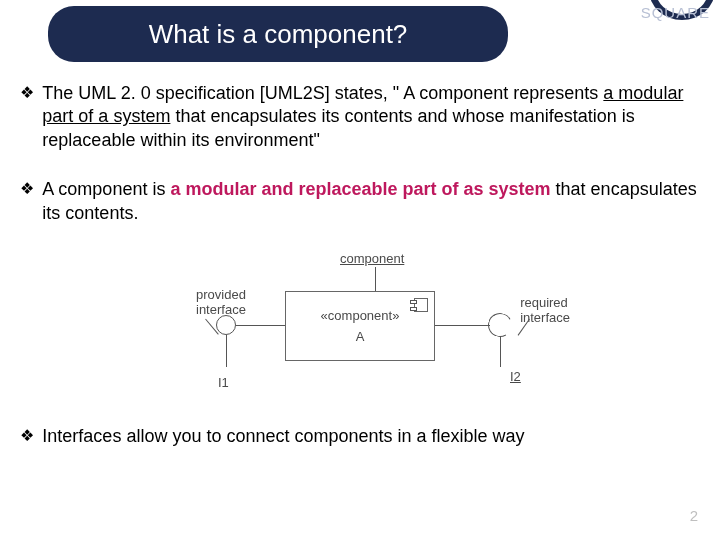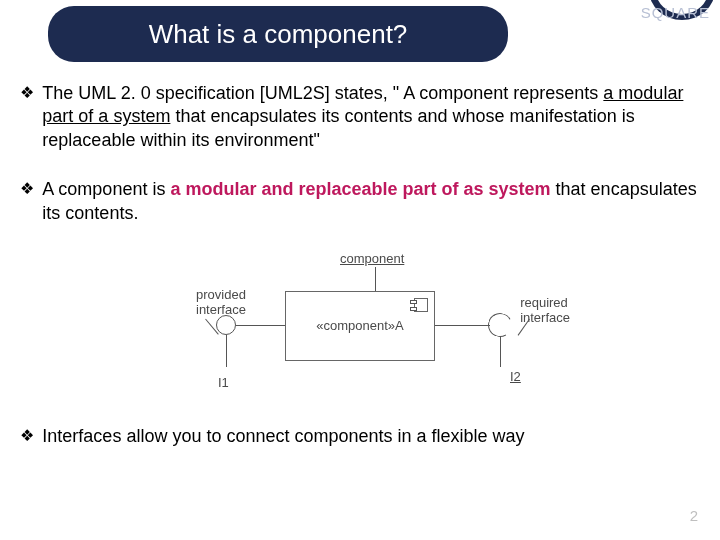--- a/index.html
+++ b/index.html
@@ -82,21 +82,21 @@
     <div class="d-line" style="left:225px; top:16px; width:1px; height:24px;"></div>
 
     <div class="d-label" style="left:0; top:36px; white-space:pre;margin-left:46px;">provided
 interface</div>
     <div class="d-line" style="left:55px; top:68px; width:1px; height:20px; transform:rotate(-40deg); transform-origin:top;"></div>
 
     <div class="d-label" style="right:0; top:44px; white-space:pre; ">required
 interface</div>
     <div class="d-line" style="right:40px; top:68px; width:1px; height:20px; transform:rotate(35deg); transform-origin:top;"></div>
 
-    <div class="d-box" style="left:135px; top:40px; width:150px; height:70px; flex-direction:row;">
+    <div class="d-box" style="left:135px; top:40px; width:150px; height:70px; flex-direction:column;">
       <div>«component»</div>
       <div style="height:6px"></div>
       <div>A</div>
       <div style="position:absolute; right:6px; top:6px; width:14px; height:14px; border:1px solid #666;">
         <div class="d-stub" style="left:-5px; top:1px; width:7px; height:4px;"></div>
         <div class="d-stub" style="left:-5px; top:8px; width:7px; height:4px;"></div>
       </div>
     </div>
 
     <div class="d-line" style="left:86px; top:74px; width:49px; height:1px;"></div>

